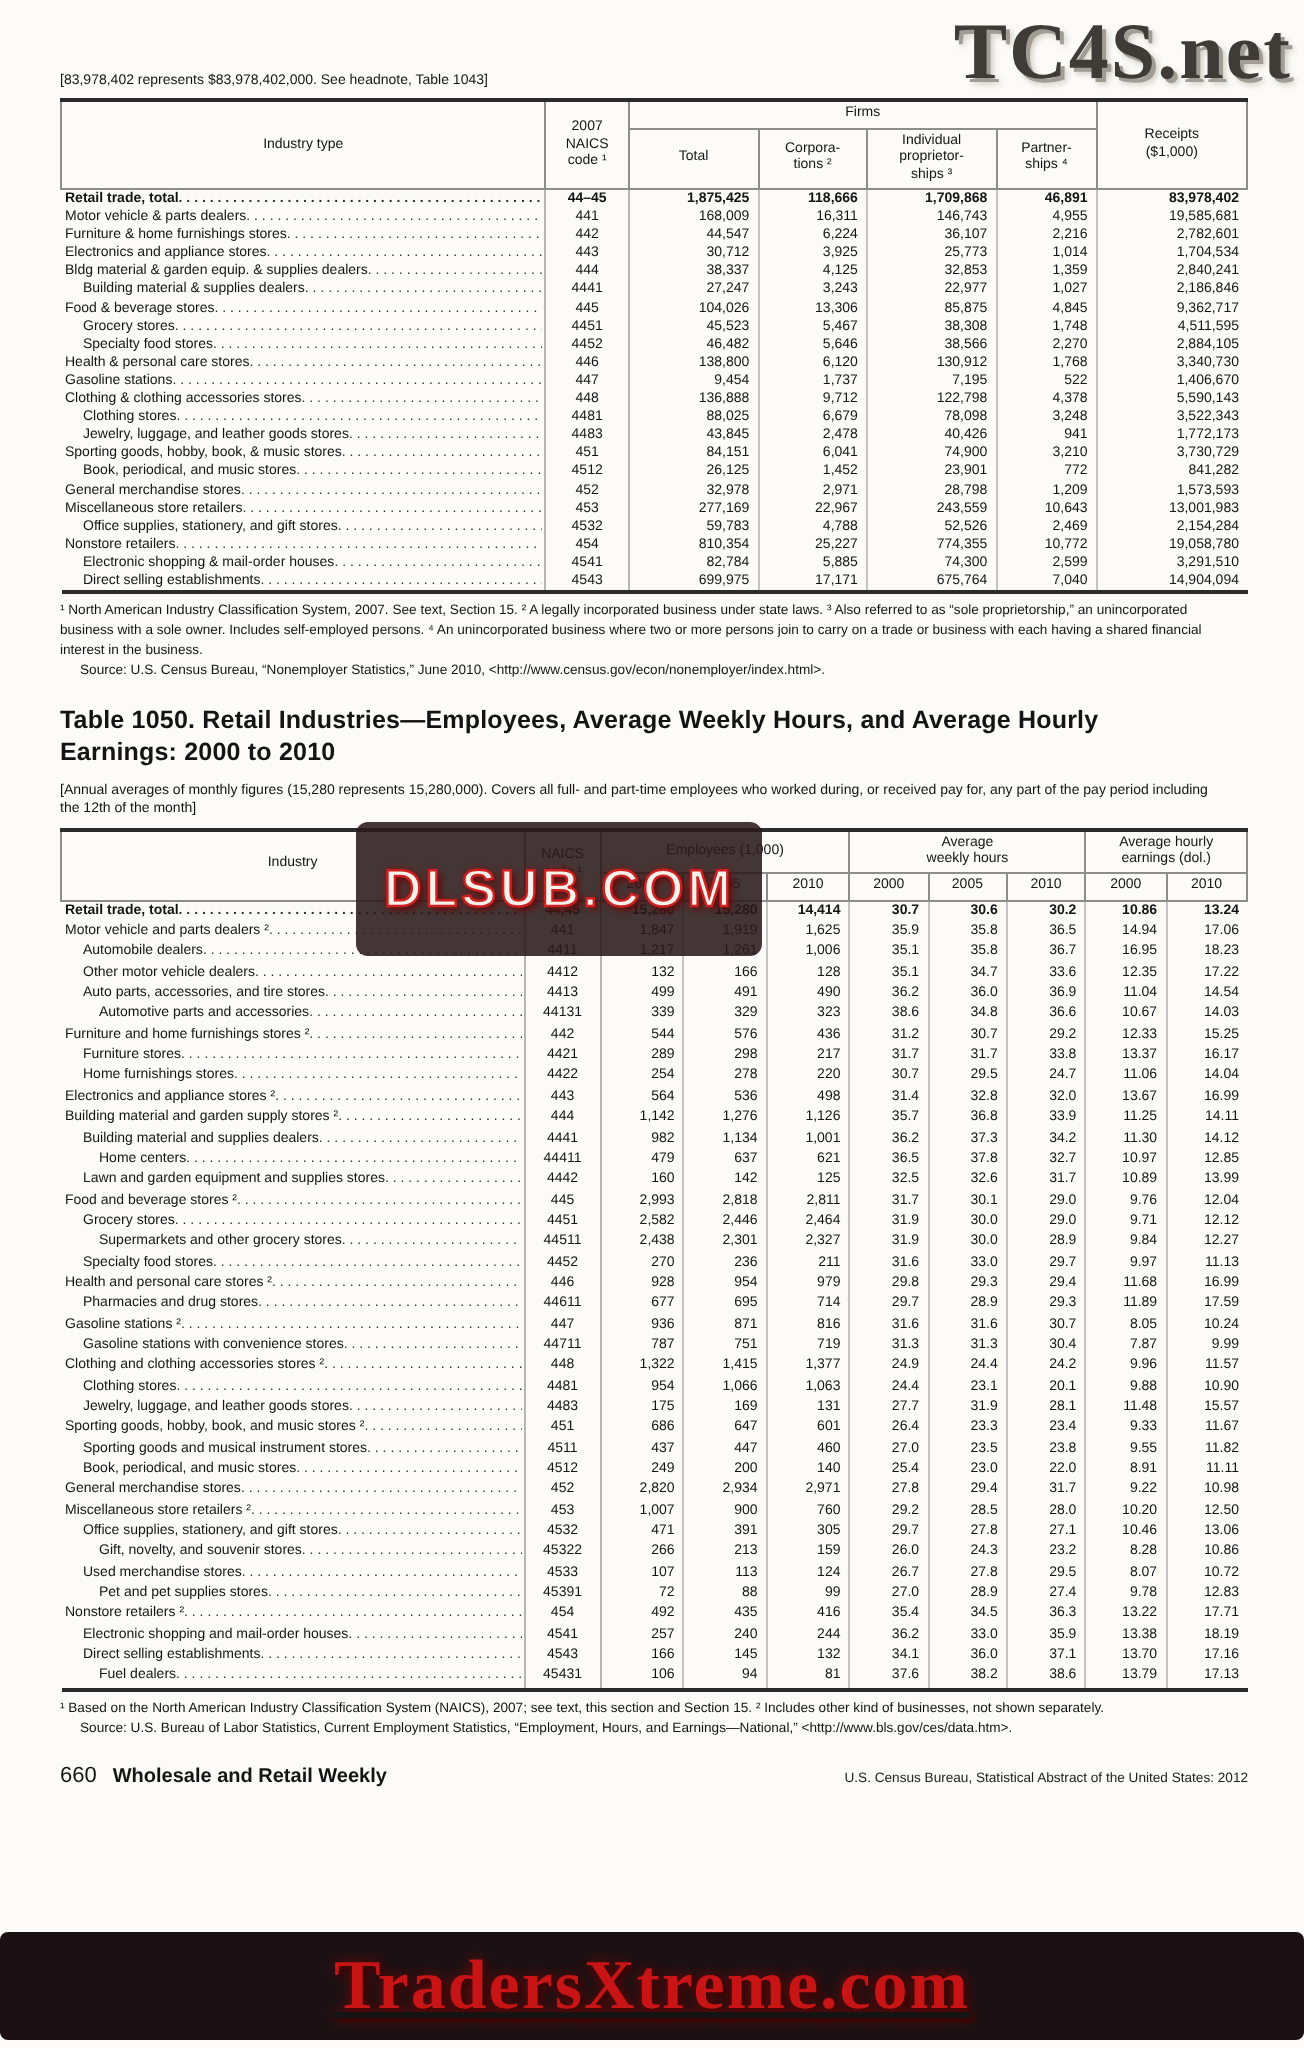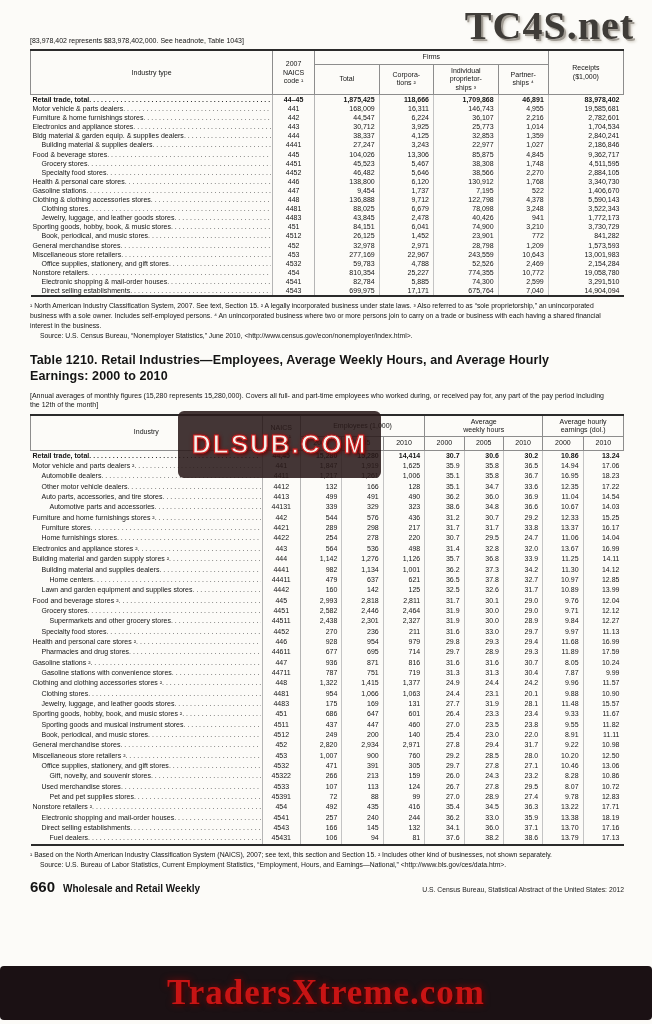--- a/index.html
+++ b/index.html
@@ -37,42 +37,43 @@
   td.ind.i0 { padding-left:2px; } td.ind.i1 { padding-left:11px; } td.ind.i2 { padding-left:19px; }
 
   
   .footnotes { font-size:6.8px; line-height:1.45; margin-top:4px; max-width:588px; }
   .source { font-size:6.8px; line-height:1.45; padding-left:10px; max-width:588px; }
   .gap-after-1049 { margin-bottom:13px; }
 
   
   .page-footer { display:flex; justify-content:space-between; align-items:baseline; margin-top:9px; }
   .footer-left { font-weight:bold; }
-  .footer-num { font-size:15px; font-weight:bold; margin-right:8px; }
+  .footer-num { font-size:11px; font-weight:normal; margin-right:8px; }
   .footer-section { font-size:10px; font-weight:bold; }
   .footer-right { font-size:6.8px; color:#222; }
 
   
   .wm-top {
-    position:absolute; top:2px; right:18px; z-index:9;
+    position:absolute; top:2px; right:6px; z-index:9;
     font-family:"Liberation Serif", serif; font-weight:bold; font-size:40px; letter-spacing:1px;
     color:#2f2c28; text-shadow:2px 2px 0 #9a948c, 3px 3px 3px #c9c4ba; opacity:.92;
   }
   .t1050wrap { position:relative; }
   .wm-mid {
     position:absolute; top:-3px; left:148px; z-index:9;
     font-weight:bold; font-size:26px; letter-spacing:2px;
     color:#f5f2ec; background:rgba(42,26,26,.88); border-radius:6px; padding:18px 14px;
     -webkit-text-stroke:1.2px #ce2020;
     text-shadow:2px 2px 3px #5d0d0d, 0 0 4px #8d1111;
   }
   .wm-bottom {
     position:absolute; left:0; right:0; bottom:4px; height:54px; z-index:9;
     background:#1b1114; display:flex; align-items:center; justify-content:center;
     border-radius:4px;
+    text-decoration:underline;
   }
   .wm-bottom span {
     font-family:"Liberation Serif", serif; font-weight:bold; font-size:35px; letter-spacing:1px;
     color:#c81414; text-shadow:2px 2px 2px #3c0404, 0 0 7px #7e0808;
   }
 </style>
 </head>
 <body>
 
 <div class="wm-top">TC4S.net</div>
@@ -376,21 +377,21 @@
           <td class="num">675,764</td>
           <td class="num">7,040</td>
           <td class="num">14,904,094</td>
         </tr>
       </tbody>
   </table>
 
   <p class="footnotes">¹ North American Industry Classification System, 2007. See text, Section 15. ² A legally incorporated business under state laws. ³ Also referred to as “sole proprietorship,” an unincorporated business with a sole owner. Includes self-employed persons. ⁴ An unincorporated business where two or more persons join to carry on a trade or business with each having a shared financial interest in the business.</p>
   <p class="source gap-after-1049">Source: U.S. Census Bureau, “Nonemployer Statistics,” June 2010, &lt;http://www.census.gov/econ/nonemployer/index.html&gt;.</p>
 
-  <h2 class="tbl-title">Table 1210. Retail Industries—Employees, Average Weekly Hours, and Average Hourly Earnings:  2000 to 2010</h2>
+  <h2 class="tbl-title">Table 1050. Retail Industries—Employees, Average Weekly Hours, and Average Hourly Earnings:  2000 to 2010</h2>
   <p class="headnote">[Annual averages of monthly figures (15,280 represents 15,280,000). Covers all full- and  part-time employees who worked during, or received pay for, any part of the pay  period including the 12th of the month]</p>
 
   <div class="t1050wrap">
     <div class="wm-mid">DLSUB.COM</div>
     <table class="dtable t1050">
       <colgroup>
         <col style="width:218px">
           <col style="width:36px">
         <col style="width:39px">
           <col style="width:39px">

